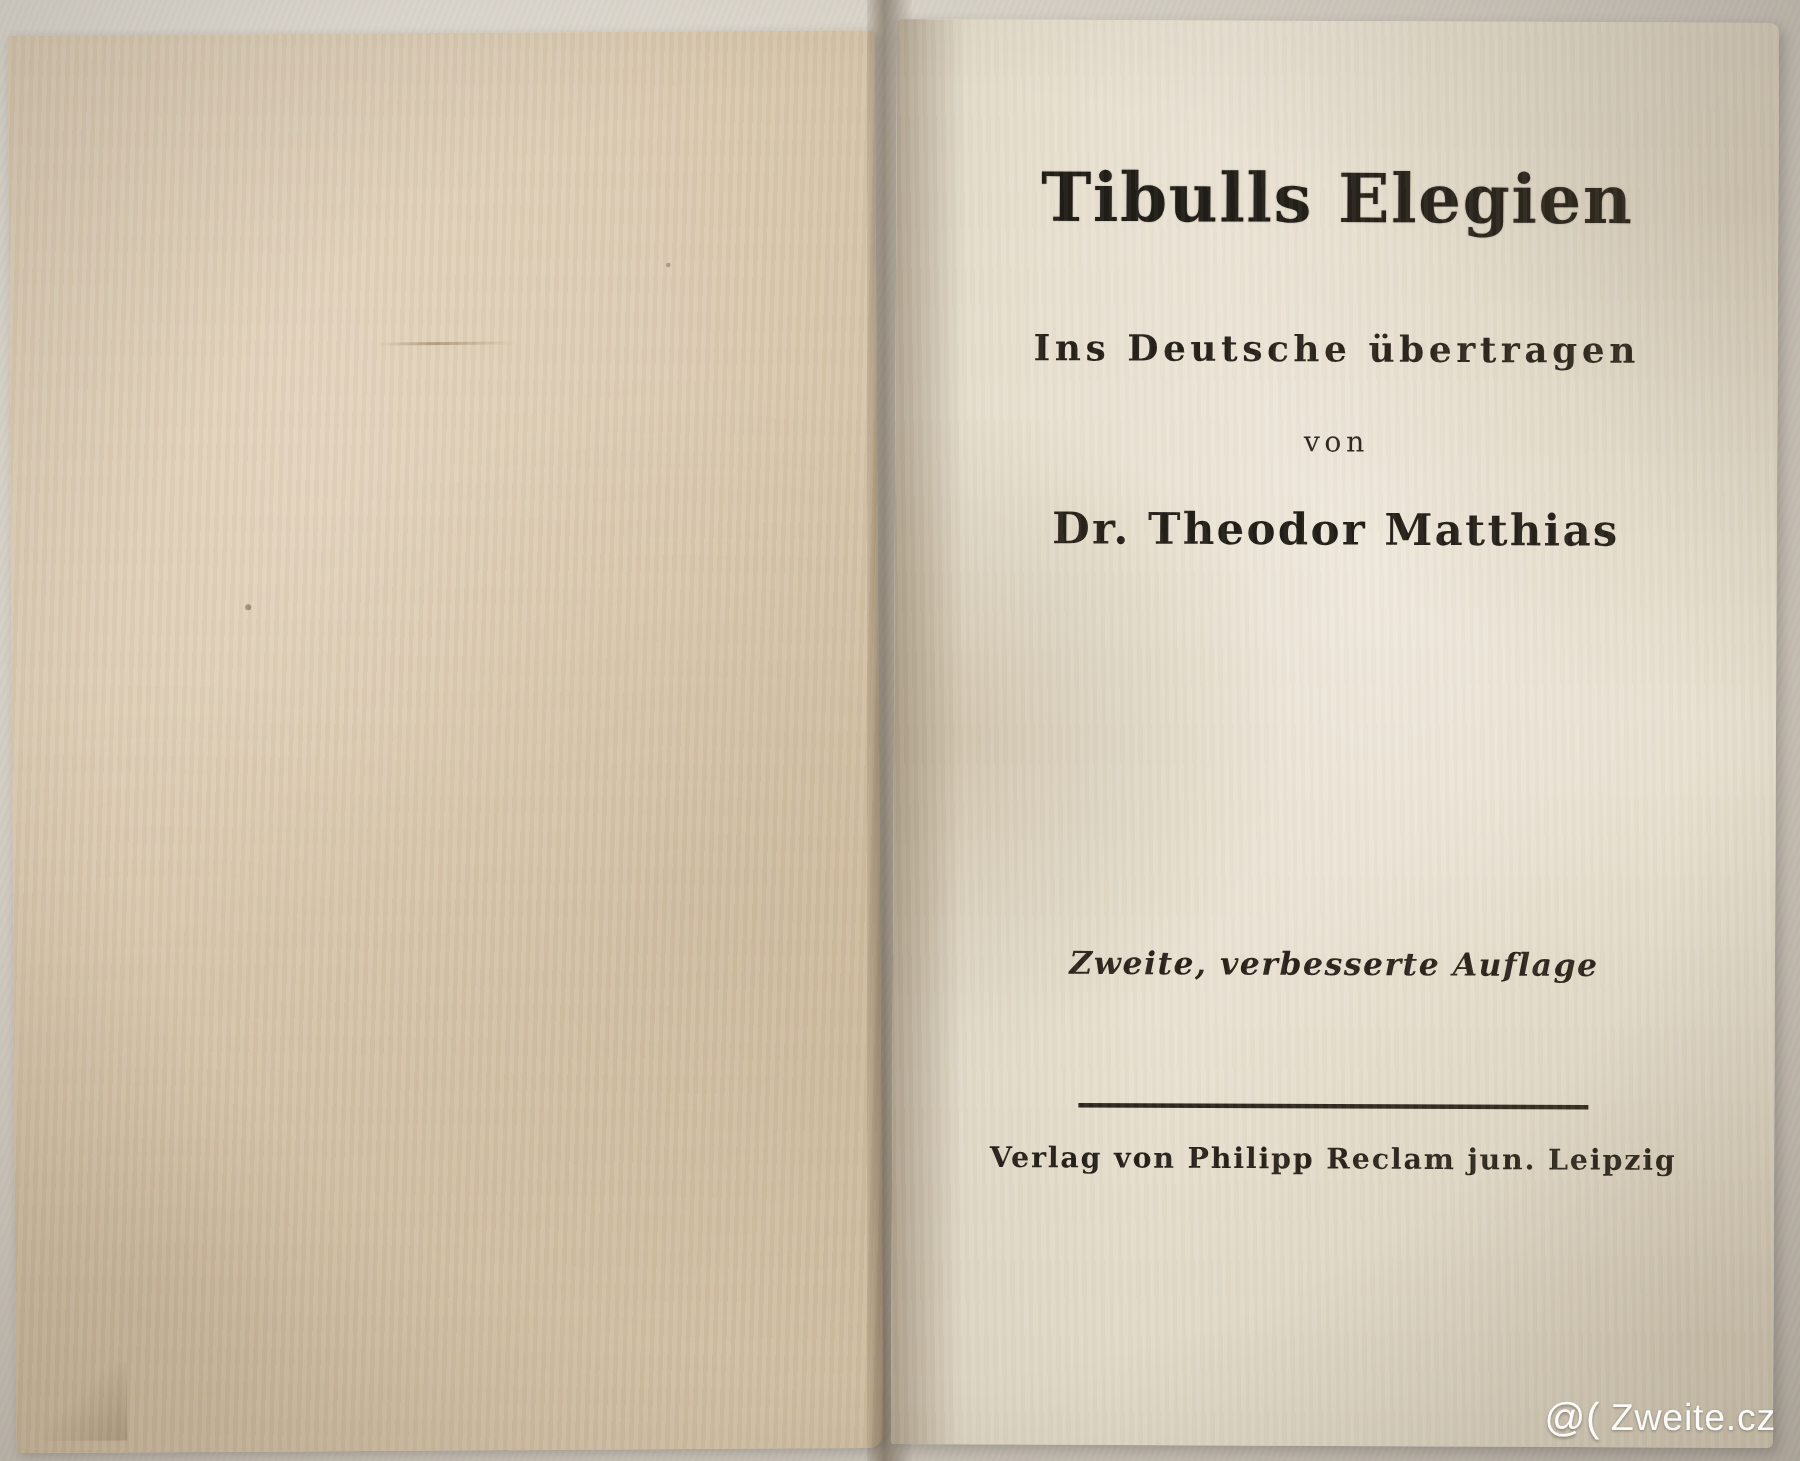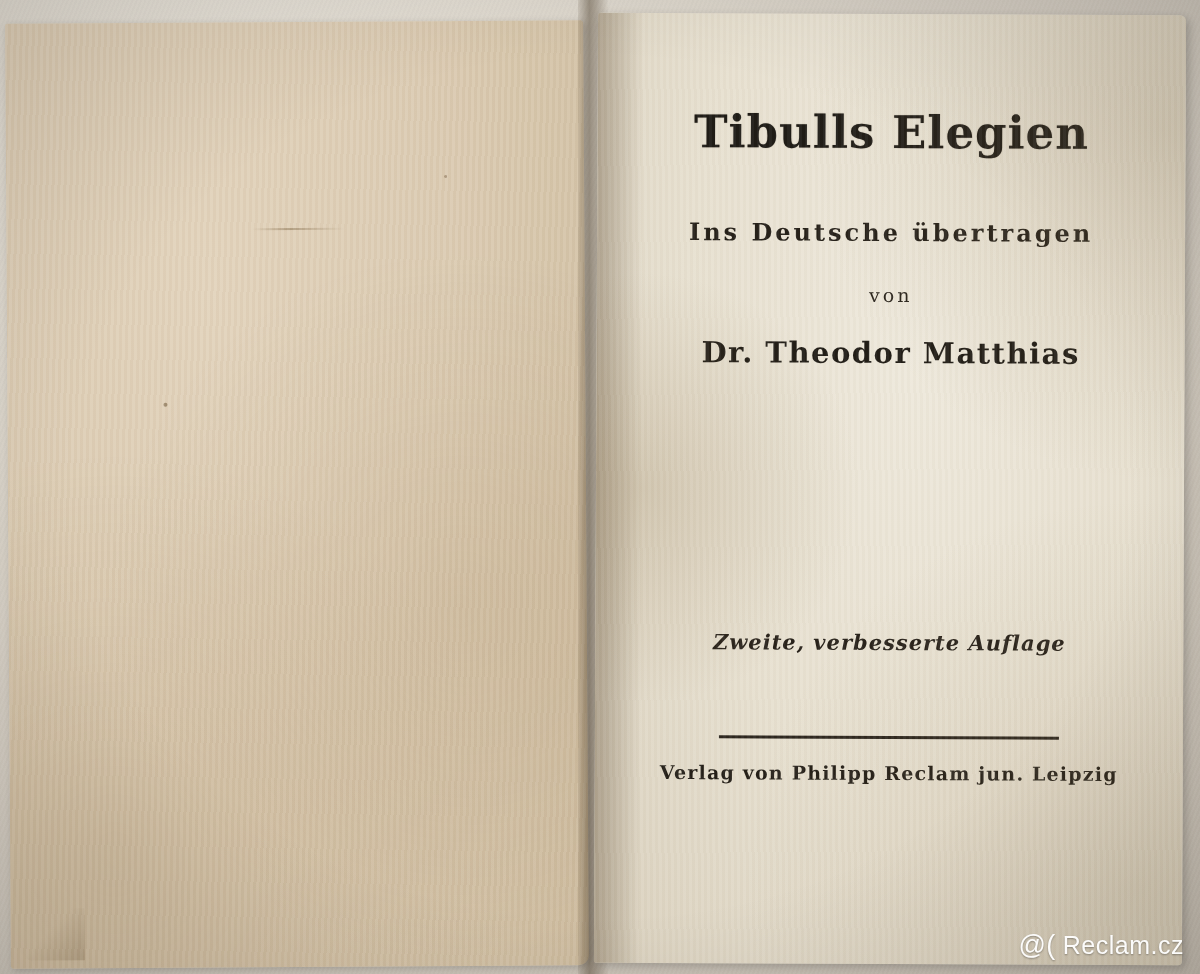--- a/index.html
+++ b/index.html
@@ -289,16 +289,16 @@
       <div class="rule"></div>
 
       <div class="publisher">Verlag von Philipp Reclam jun. Leipzig</div>
     </div>
   </div>
 
   <div class="vignette"></div>
 
   <div class="watermark">
     <span class="wm-mark">@(</span>
-    <span>Reclam.cz</span>
+    <span>Zweite.cz</span>
   </div>
 
 </div>
 
 </body></html>

